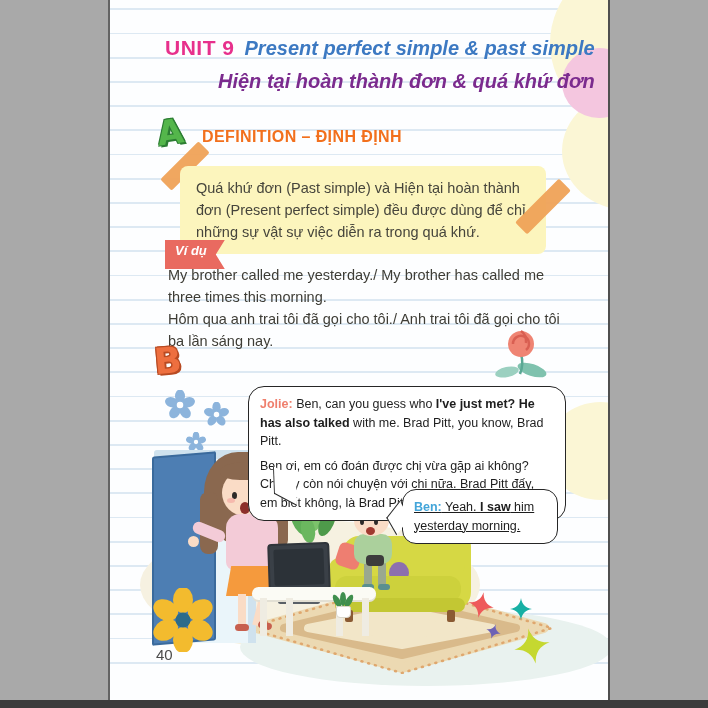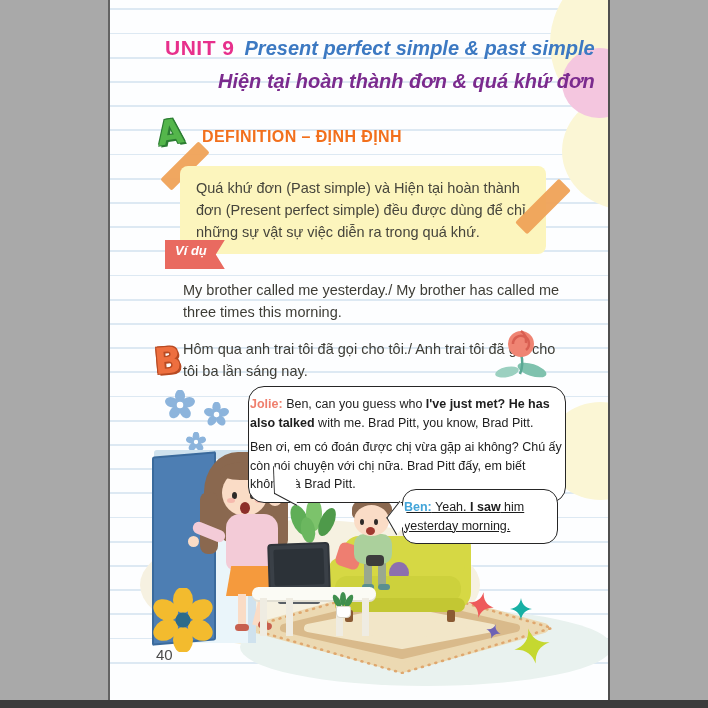--- a/index.html
+++ b/index.html
@@ -37,21 +37,21 @@
              border-radius:8px; padding:11px 16px; font-size:14.5px; line-height:22px; color:#46453c; }
   .tape { position:absolute; background:rgba(239,162,87,.95); border-radius:2px; }
   .tape1 { left:48px; top:158px; width:54px; height:16px; transform:rotate(-45deg); }
   .tape2 { left:402px; top:198px; width:62px; height:17px; transform:rotate(-45deg); }
 
   
   .ribbon { position:absolute; left:55px; top:240px; background:#e96a60; color:#fff;
             font-style:italic; font-weight:700; font-size:13px; padding:3px 18px 11px 10px;
             clip-path:polygon(0 0,100% 0,85% 50%,100% 100%,0 100%); }
   .examples { position:absolute; left:58px; top:264px; width:410px; font-size:14.5px; line-height:22px; color:#3e3d36; }
-  .examples p { margin:15px; }
+  .examples p { margin:0; }
 
   
   .deco { position:absolute; }
 
   
   .floor { position:absolute; left:30px; top:520px; width:340px; height:130px; background:#f6f1e1; border-radius:50%; }
   .blue-blob { position:absolute; left:130px; top:608px; width:372px; height:78px; background:#e9f2ef; border-radius:50%; }
 
   .door { position:absolute; left:44px; top:450px; width:102px; height:193px; }
   .door-frame { position:absolute; inset:0; background:#cfe2ee; border-radius:3px 3px 0 0; }
@@ -122,21 +122,21 @@
 
   .small-plant-leaves { position:absolute; left:222px; top:592px; width:24px; height:16px; }
   .sp-leaf { position:absolute; width:6px; height:14px; background:#3f8f4e; border-radius:50%; }
   .sp1 { left:8px; top:0; } .sp2 { left:2px; top:2px; transform:rotate(-28deg); }
   .sp3 { left:14px; top:2px; transform:rotate(28deg); }
   .small-plant-pot { position:absolute; left:226px; top:606px; width:15px; height:12px; background:#ffffff;
                      border:1px solid #d8d4c8; border-radius:2px 2px 4px 4px; }
 
   
   .bubble { position:absolute; background:#fff; border:1.6px solid #262626; border-radius:16px;
-            padding:8px 1px; font-size:12.5px; line-height:18.5px; color:#1d1d1d; }
+            padding:8px 11px; font-size:12.5px; line-height:18.5px; color:#1d1d1d; }
   .bubble1 { left:138px; top:386px; width:318px; }
   .bubble2 { left:292px; top:489px; width:156px; border-radius:14px;text-decoration:underline; }
   .bubble p { margin:0; }
   .bubble p.vi { margin-top:6px; }
   .speaker-jolie { color:#ef7f6d; font-weight:600; }
   .speaker-ben { color:#43a5d9; font-weight:600; }
   .tail { position:absolute; background:#fff; border-left:1.6px solid #262626; border-bottom:1.6px solid #262626; }
   .tail1 { left:162px; top:474px; width:26px; height:24px; transform:rotate(28deg) skewX(30deg); }
   .tail2 { left:278px; top:508px; width:20px; height:20px; transform:rotate(60deg) skewX(22deg); }
 

